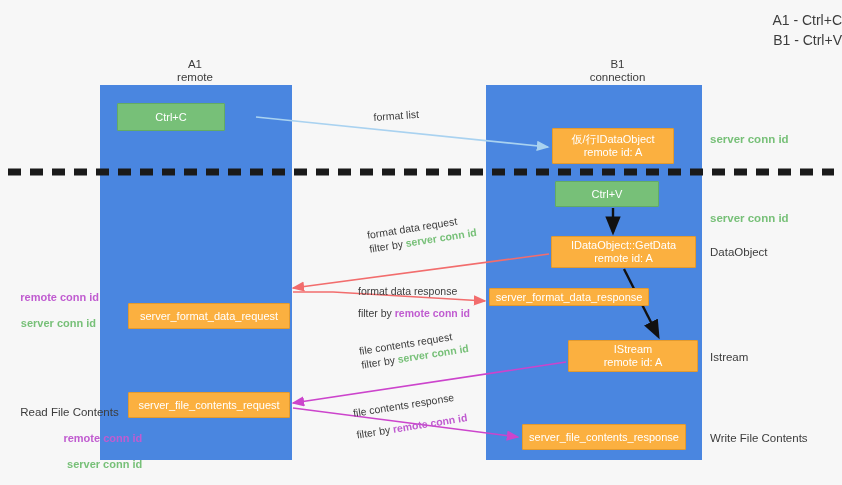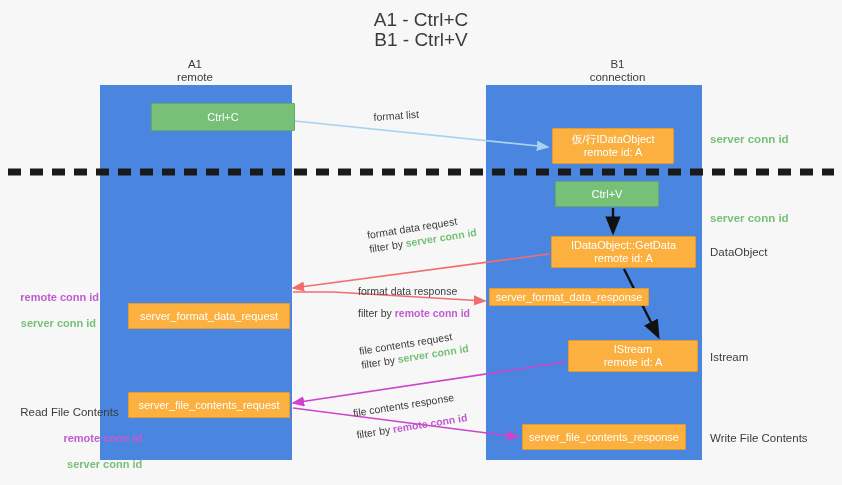--- a/index.html
+++ b/index.html
@@ -10,22 +10,22 @@
     overflow:hidden;
     position:relative;
   }
   #stage{position:absolute;left:0;top:0;width:842px;height:485px;}
 
   .abs{position:absolute;}
 
   
   .title{
     left:0;top:10px;width:842px;
-    text-align:center;
-    font-size:19px;color:#3c3c3c;line-height:20px;
+    text-align:right;
+    font-size:14px;color:#3c3c3c;line-height:20px;
     white-space:pre;
   }
 
   
   .colhead{
     font-size:11.5px;color:#3c3c3c;text-align:center;line-height:13px;
     white-space:pre;
   }
   #head-a1{left:130px;top:58px;width:130px;}
   #head-b1{left:545px;top:58px;width:145px;}
@@ -41,21 +41,21 @@
     display:flex;align-items:center;justify-content:center;
     text-align:center;
     color:#ffffff;
     font-size:11px;line-height:13px;
     white-space:pre-line;
     border-radius:1px;
   }
   .green{background:#77c078;border:1px solid #63ab64;}
   .orange{background:#fbb040;border:1px solid #e39a2e;}
 
-  #n-ctrlc{left:151px;top:103px;width:144px;height:28px;}
+  #n-ctrlc{left:117px;top:103px;width:108px;height:28px;}
   #n-idataobject{left:552px;top:128px;width:122px;height:36px;}
   #n-ctrlv{left:555px;top:181px;width:104px;height:26px;}
   #n-getdata{left:551px;top:236px;width:145px;height:32px;text-align:center;}
   #n-istream{left:568px;top:340px;width:130px;height:32px;}
   #n-sfdreq{left:128px;top:276px;width:162px;height:26px;margin-top:27px;}
   #n-sfdres{left:489px;top:288px;width:160px;height:18px;}
   #n-sfcreq{left:128px;top:392px;width:162px;height:26px;}
   #n-sfcres{left:522px;top:424px;width:164px;height:26px;}
 
   

